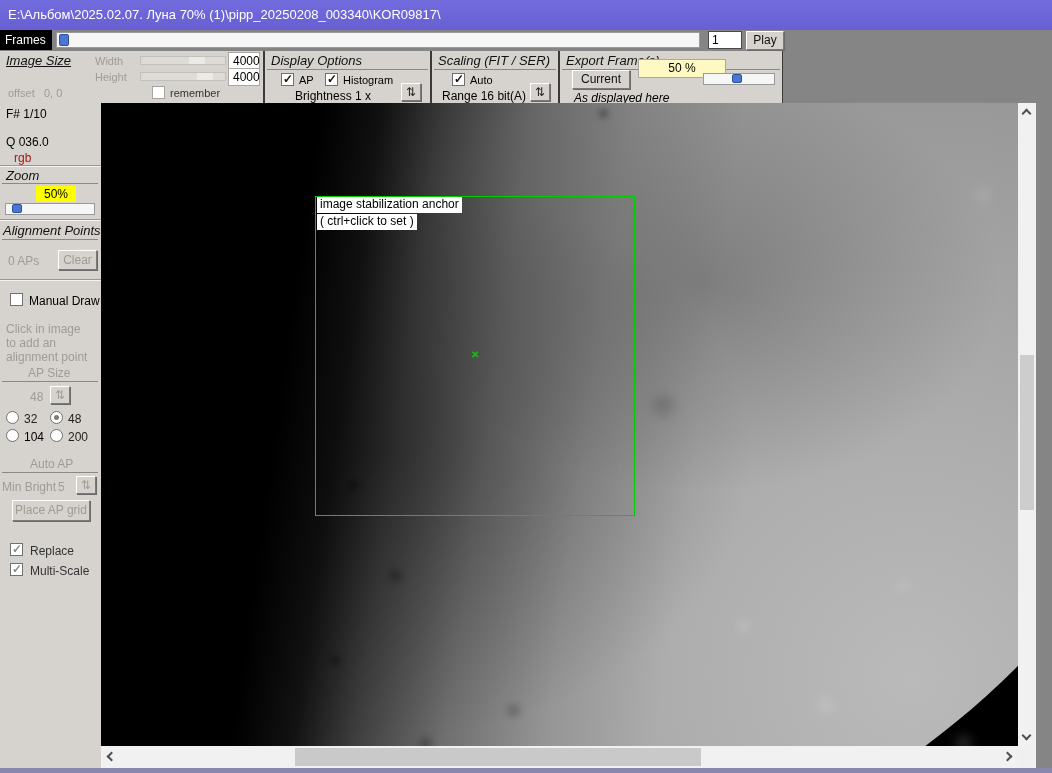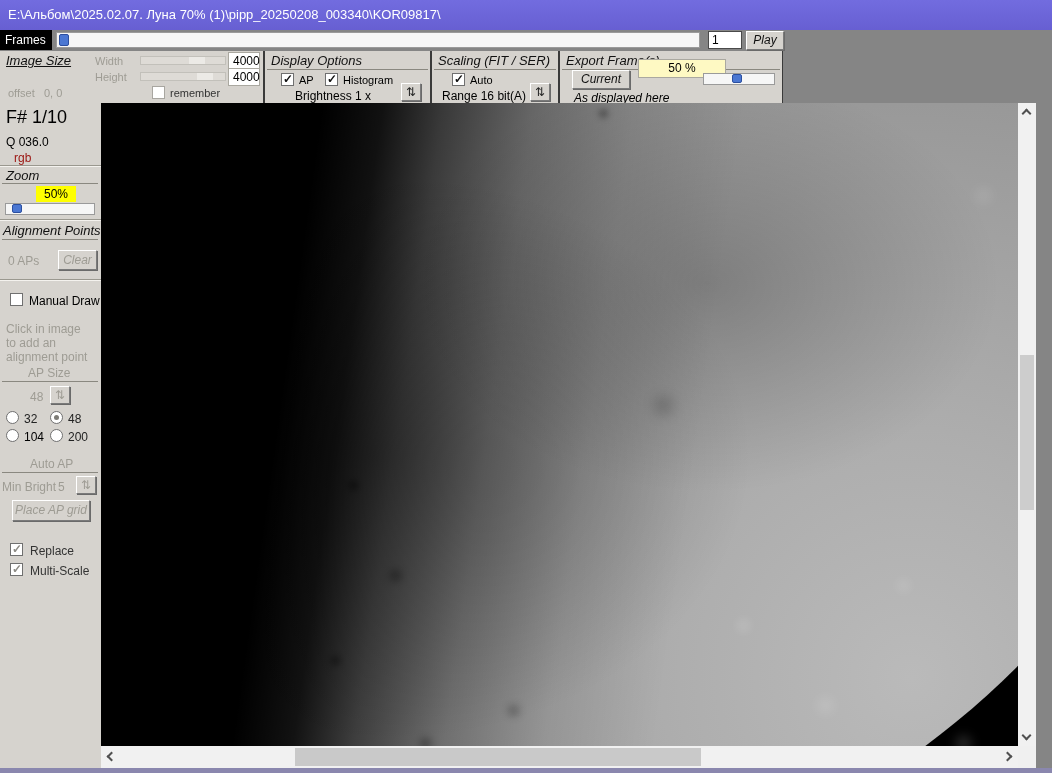--- a/index.html
+++ b/index.html
@@ -34,21 +34,21 @@
   .frames-thumb { left:2px; top:1px; height:12px; }
   .frame-field {
     position:absolute; left:708px; top:1px; width:34px; height:18px;
     background:#fff; border:1px solid #4a4a4a; font-size:12px; padding:0 3px;
     font-family:"Liberation Sans", sans-serif;
   }
   .btn {
     position:absolute; background:#d6d3ce; border:1px solid #7a7a7a;
     border-top-color:#fff; border-left-color:#fff;
     box-shadow:1px 1px 0 #6a6a6a; font-size:12px; text-align:center;
-    font-family:"Liberation Sans", sans-serif; color:#111;font-style:italic;
+    font-family:"Liberation Sans", sans-serif; color:#111;
   }
   .play-btn { left:746px; top:1px; width:38px; height:19px; line-height:17px; }
   
   .panels-row { position:absolute; left:0; top:51px; width:783px; height:52px; background:#3a3a3a; }
   .panel { position:absolute; top:0; height:52px; background:#d6d3ce; }
   .p-imgsize { left:0; width:263px; }
   .p-display { left:265px; width:165px; }
   .p-scaling { left:432px; width:126px; }
   .p-export  { left:560px; width:222px; }
   .panel-title {
@@ -216,21 +216,21 @@
     <div class="btn" style="left:12px; top:19px; width:58px; height:19px; line-height:17px;">Current</div>
     <div class="val-box" style="left:78px; top:8px; width:88px; height:19px; text-align:center; background:#fef9c3;">50 %</div>
     <div class="slider-track" style="left:143px; top:22px; width:72px; height:12px; left:143px;">
       <div class="slider-thumb" style="left:28px; top:0; height:9px;"></div>
     </div>
     <div class="lbl italic" style="left:14px; top:40px; font-size:12px;">As displayed here</div>
   </div>
 </div>
 
 <div class="sidebar">
-  <div class="lbl" style="left:6px; top:4px; font-size:18px;">F# 1/10</div>
+  <div class="lbl" style="left:6px; top:4px; font-size:12px;">F# 1/10</div>
   <div class="lbl" style="left:6px; top:32px; font-size:12px;">Q  036.0</div>
   <div class="lbl rgb-text" style="left:6px; top:48px; font-size:12px;margin-left:8px;">rgb</div>
 
   <div class="divider" style="top:62px;"></div>
   <div class="side-title" style="left:6px; top:65px;">Zoom</div>
   <div class="rule" style="left:2px; top:80px; width:96px;"></div>
   <div class="zoom-val" style="left:36px; top:83px;">50%</div>
   <div class="slider-track" style="left:5px; top:100px; width:90px; height:12px;">
     <div class="slider-thumb" style="left:6px; top:0; height:9px;"></div>
   </div>
@@ -275,20 +275,25 @@
   <div class="cb checked gray" style="left:10px; top:440px;"></div>
   <div class="lbl" style="left:30px; top:441px; font-size:12px; color:#333;">Replace</div>
   <div class="cb checked gray" style="left:10px; top:460px;"></div>
   <div class="lbl" style="left:30px; top:461px; font-size:12px; color:#333;">Multi-Scale</div>
 </div>
 
 <div class="viewer">
   <div class="moon-disk"></div>
   <div class="speckles"></div>
   <div class="moon-shading"></div>
+  <div class="anchor-rect">
+    <div class="anchor-label l1">image stabilization anchor</div>
+    <div class="anchor-label l2">( ctrl+click to set )</div>
+    <div class="anchor-mark">✕</div>
+  </div>
 </div>
 
 <div class="vscroll">
   <div class="sb-btn" style="left:0; top:0; width:18px; height:17px;">
     <div class="chev chev-up"></div>
   </div>
   <div class="vthumb"></div>
   <div class="sb-btn" style="left:0; top:626px; width:18px; height:17px;">
     <div class="chev chev-down"></div>
   </div>

